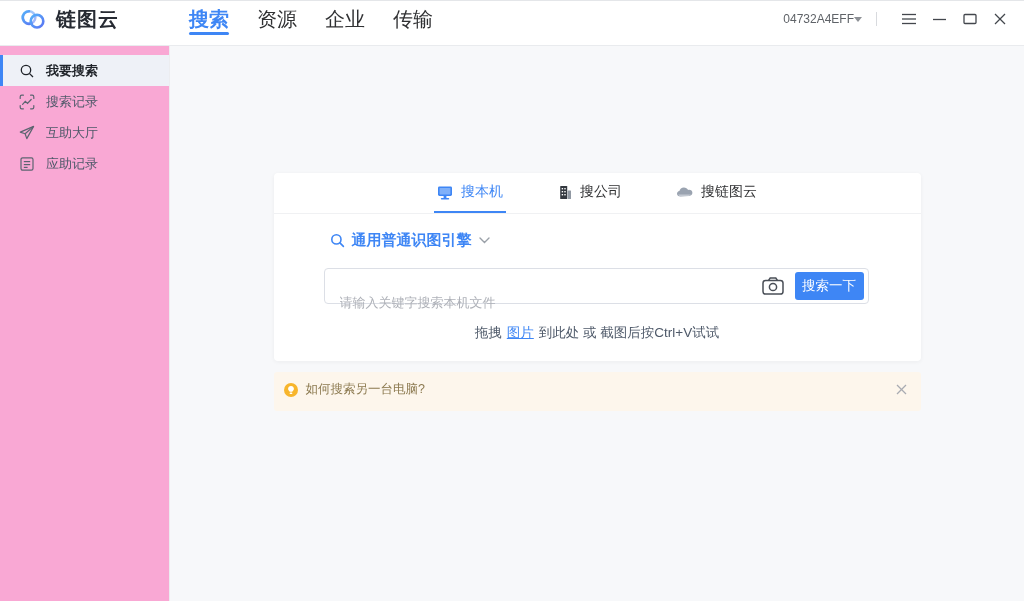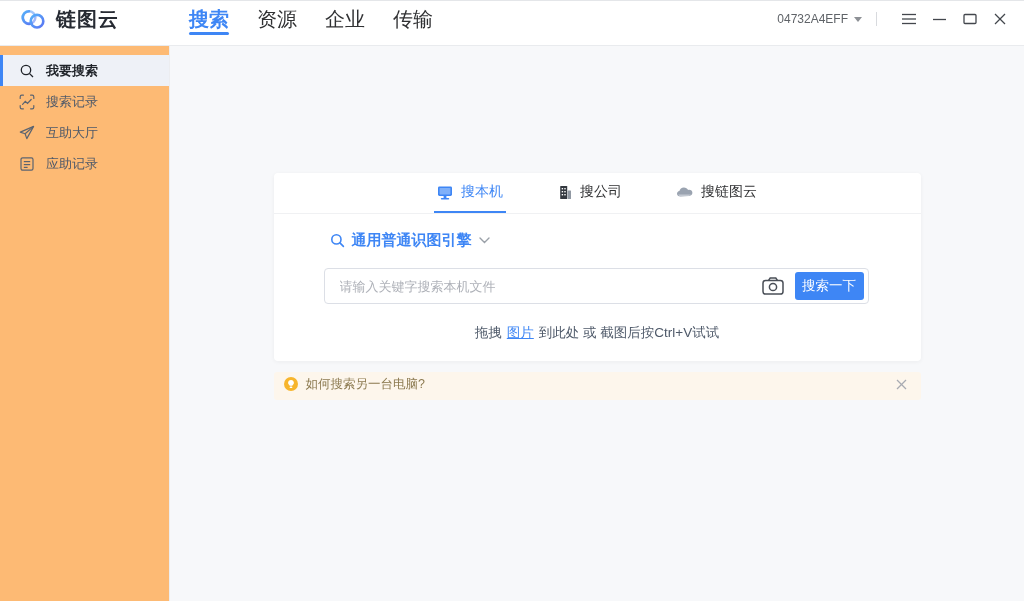--- a/index.html
+++ b/index.html
@@ -9,52 +9,52 @@
 
   
   .header { height:45px; display:flex; align-items:center; border-bottom:1px solid #e9ebee; background:#fff; padding:0 14px 8px 18px; }
   .logo { display:flex; align-items:center; gap:8px; }
   .logo-text { font-size:20px; color:#272b33; font-weight:600; letter-spacing:1px; }
   .nav { display:flex; margin-left:56px; height:100%; }
   .nav-item { position:relative; display:flex; align-items:center; height:100%; padding:0 14px; font-size:20px; color:#303133; cursor:pointer; }
   .nav-item.active { color:#3e86f5; font-weight:600; }
   .nav-item.active::after { content:""; position:absolute; left:14px; right:14px; bottom:2px; height:3px; border-radius:1.5px; background:#3e86f5; }
   .header-right { margin-left:auto; display:flex; align-items:center; }
-  .account { display:flex; align-items:center; gap:6px; cursor:pointer; }
+  .account { display:flex; align-items:center; gap:0; cursor:pointer; }
   .account-id { font-size:12px; color:#5f6368; }
   .caret-down { width:0; height:0; border-left:4px solid transparent; border-right:4px solid transparent; border-top:5px solid #8d9095; }
   .vdivider { width:1px; height:14px; background:#d8dade; margin:0 12px 0 14px; }
   .winbtn { background:none; border:none; padding:4px; margin-left:9px; cursor:pointer; display:flex; align-items:center; }
 
   
   .bodywrap { display:flex; height:555px; }
-  .sidebar { width:170px; background:#fdba74; border-right:1px solid #ecedf0; padding-top:9px; flex:none; }
+  .sidebar { width:170px; background:#f9a8d4; border-right:1px solid #ecedf0; padding-top:9px; flex:none; }
   .side-item { position:relative; display:flex; align-items:center; gap:11px; height:31px; padding-left:19px; font-size:13px; color:#4e5969; cursor:pointer; }
   .side-item.active { background:#eef1f7; color:#1f2329; font-weight:600; }
   .side-item.active::before { content:""; position:absolute; left:0; top:0; bottom:0; width:3px; background:#3e86f5; }
   .main { flex:1; background:#f7f8fa; overflow:hidden; }
 
   
   .card { width:647px; margin:127px auto 0; background:#fff; border-radius:4px; box-shadow:0 1px 4px rgba(31,35,41,.05); }
   .tabs { display:flex; justify-content:center; gap:48px; height:41px; border-bottom:1px solid #f0f1f3; }
   .tab { display:flex; align-items:center; gap:8px; font-size:14px; color:#303133; cursor:pointer; padding:0 3px; border-bottom:2px solid transparent; }
   .tab.active { color:#3e86f5; border-bottom-color:#3e86f5; }
   .card-body { padding:17px 50px 19px 50px; }
   .engine { display:inline-flex; align-items:center; gap:7px; margin-left:6px; cursor:pointer; }
   .engine-label { font-size:15px; font-weight:600; color:#3e86f5; }
   .searchbox { position:relative; margin-top:16px; width:545px; height:36px; border:1px solid #dcdfe6; border-radius:4px; background:#fff; }
-  .searchbox input { position:absolute; left:0; top:0; width:440px; height:100%; border:none; outline:none; padding:0 8px 0 15px; font-size:13px; color:#0f766e; background:transparent; font-family:inherit; }
+  .searchbox input { position:absolute; left:0; top:16px; width:440px; height:100%; border:none; outline:none; padding:0 8px 0 15px; font-size:13px; color:#0f766e; background:transparent; font-family:inherit; }
   .searchbox input::placeholder { color:#aeb1b8; }
   .cam-btn { position:absolute; right:84px; top:50%; transform:translateY(-50%); background:none; border:none; cursor:pointer; display:flex; }
   .go-btn { position:absolute; right:4px; top:3px; bottom:3px; width:69px; background:#3e86f5; color:#fff; border:none; border-radius:3px; font-size:13.5px; cursor:pointer; font-family:Liberation Serif, serif; }
   .hint { margin-top:20px; text-align:center; font-size:13.5px; color:#4e5969; }
   .hint a { color:#3e86f5; text-decoration:underline; margin:0 5px; cursor:pointer; }
 
   
-  .notice { width:647px; margin:11px auto 0; height:28px; background:#fdf6ec; border-radius:3px; display:flex; align-items:center; padding:0 12px 4px 10px; }
+  .notice { width:647px; margin:11px auto 0; height:39px; background:#fdf6ec; border-radius:3px; display:flex; align-items:center; padding:0 12px 4px 10px; }
   .notice-text { font-size:12.5px; color:#8c7a50; margin-left:8px; }
   .notice-close { margin-left:auto; background:none; border:none; cursor:pointer; font-size:15px; color:#a8abb2; line-height:1; padding:2px; }
 </style>
 </head>
 <body>
 
 <div class="app">
 
   <div class="header">
     <div class="logo">

